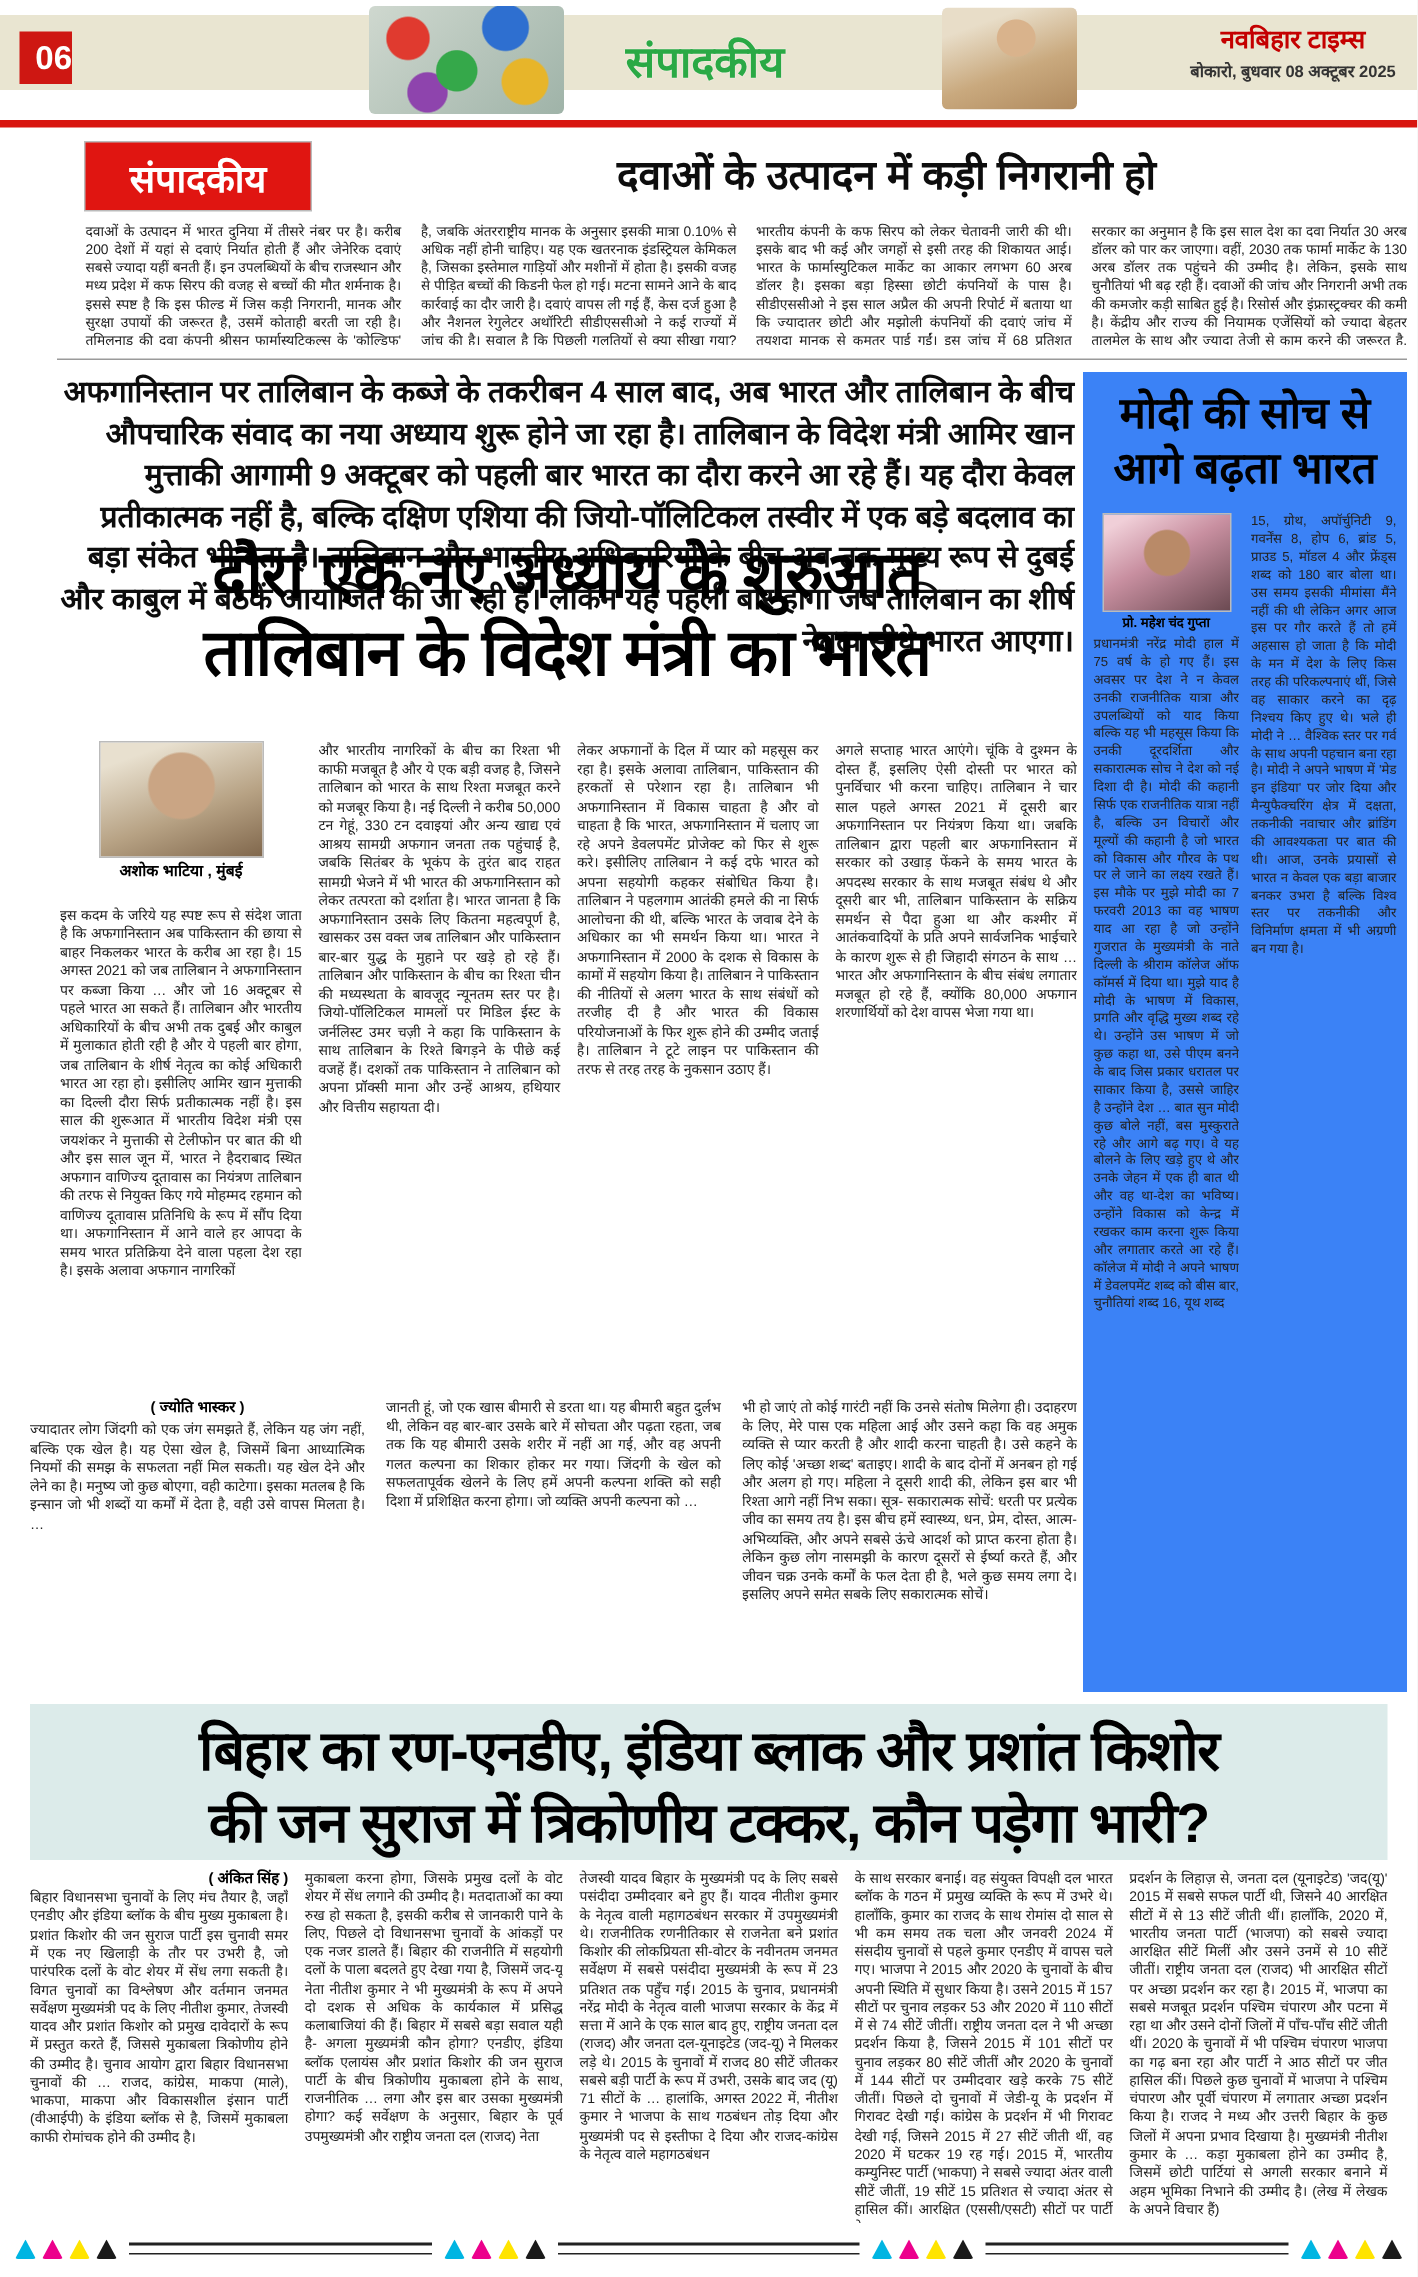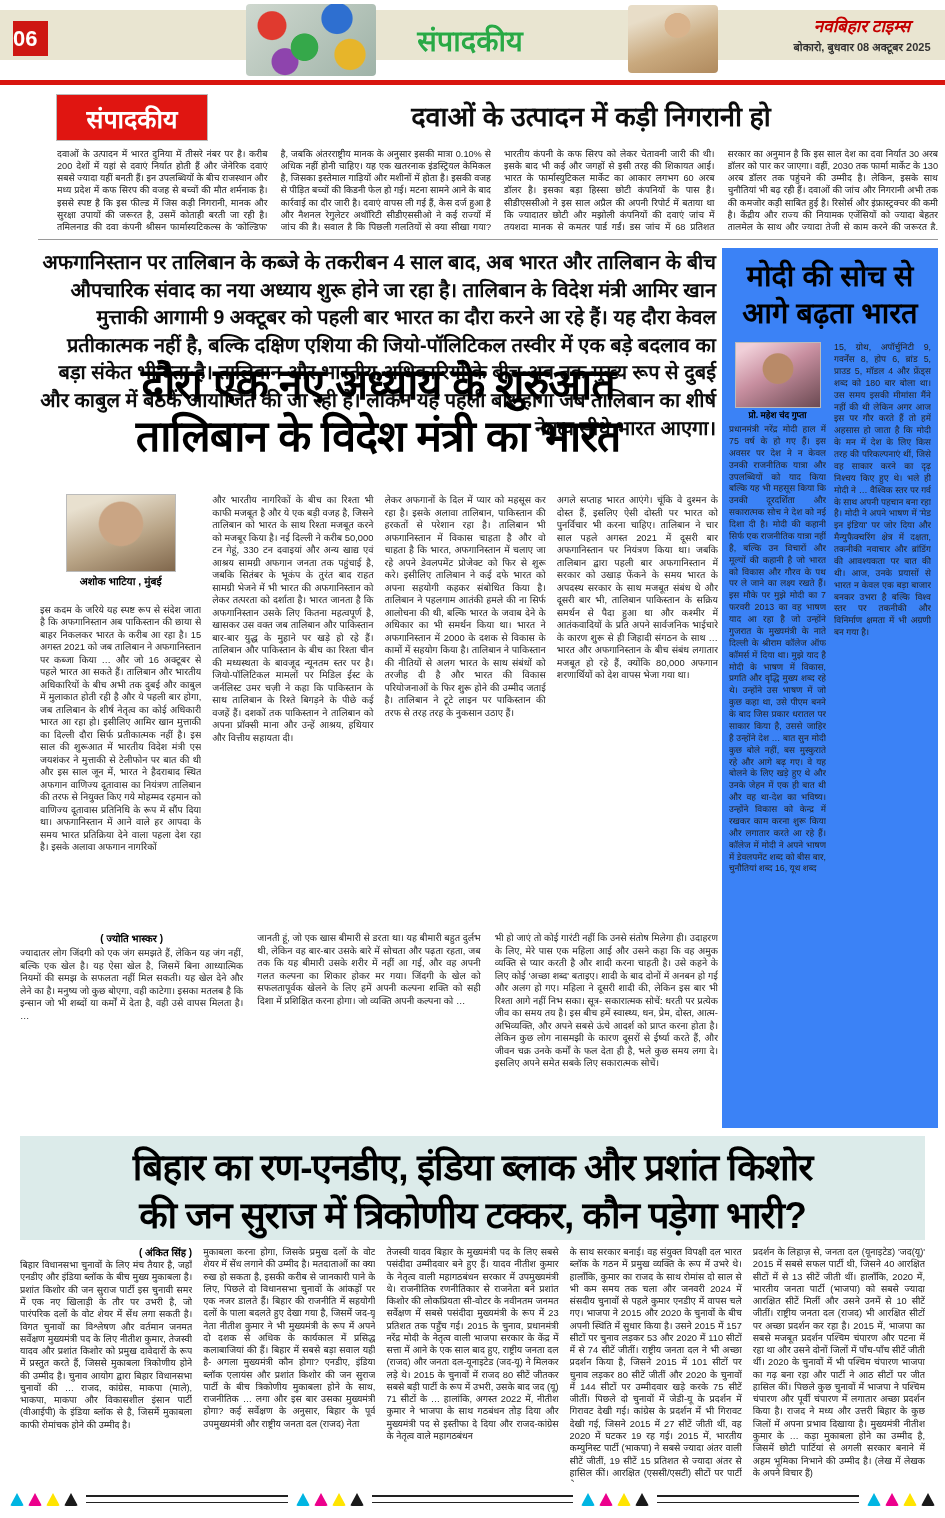--- a/index.html
+++ b/index.html
@@ -2,37 +2,37 @@
 <html lang="hi"><head>
 <meta charset="utf-8">
 <style>
   html,body{margin:0;padding:0;background:#f2f2f2;}
   #page{position:relative;width:945px;height:1518px;margin:0 auto;background:#ffffff;overflow:hidden;
         font-family:"Liberation Sans","DejaVu Sans",sans-serif;color:#1a1a1a;}
   .abs{position:absolute;}
   
   .mast-strip{left:0;top:10px;width:945px;height:50px;background:#e9e5d1;}
   .pageno{left:13px;top:21px;width:35px;height:35px;background:#ce1712;color:#fff;
-          display:flex;align-items:center;justify-content:flex-start;font-size:22px;font-weight:bold;}
+          display:flex;align-items:center;justify-content:flex-end;font-size:22px;font-weight:bold;}
   .collage{left:246px;top:4px;width:130px;height:72px;border-radius:4px;
            background:
              radial-gradient(circle at 20% 30%,#e03a2f 0 12%,transparent 13%),
              radial-gradient(circle at 70% 20%,#2e6fd0 0 14%,transparent 15%),
              radial-gradient(circle at 45% 60%,#35a84a 0 16%,transparent 17%),
              radial-gradient(circle at 80% 70%,#e7b52a 0 13%,transparent 14%),
              radial-gradient(circle at 30% 80%,#8e44ad 0 12%,transparent 13%),
              linear-gradient(135deg,#cfd8cf,#9fb3a8);}
   .statue{left:628px;top:5px;width:90px;height:68px;border-radius:4px;
           background:
             radial-gradient(ellipse at 55% 30%,#d9b38c 0 18%,transparent 19%),
             linear-gradient(160deg,#e8ddc8 20%,#c9a97e 60%,#b08a5e);}
   .sec-title{left:360px;top:20px;width:220px;text-align:center;font-size:29px;font-weight:bold;
              color:#2aa945;text-shadow:0 0 1px #fff;}
   .paper-block{left:788px;top:18px;width:148px;text-align:center;}
-  .paper-name{font-size:17px;font-weight:bold;color:#c40000;line-height:1.1;font-style:italic;}
+  .paper-name{font-size:17px;font-weight:bold;color:#c40000;line-height:1.1;}
   .paper-date{font-size:11px;font-weight:bold;color:#333;margin-top:2px;}
   .red-rule{left:0;top:80px;width:945px;height:5px;background:#d8150f;}
   
   .edit-label{left:57px;top:95px;width:150px;height:45px;background:#e01511;color:#fff;
               display:flex;align-items:center;justify-content:center;font-size:25px;font-weight:bold;
               box-shadow:0 0 0 1px #bbb;}
   .edit-head{left:241px;top:97px;width:700px;text-align:center;font-size:27px;font-weight:800;color:#0d0d0d;}
   .cols{display:flex;}
   .col{flex:1;text-align:justify;overflow:hidden;color:#222;}
   .edit-cols{left:57px;top:148px;width:881px;height:82px;gap:13px;}

